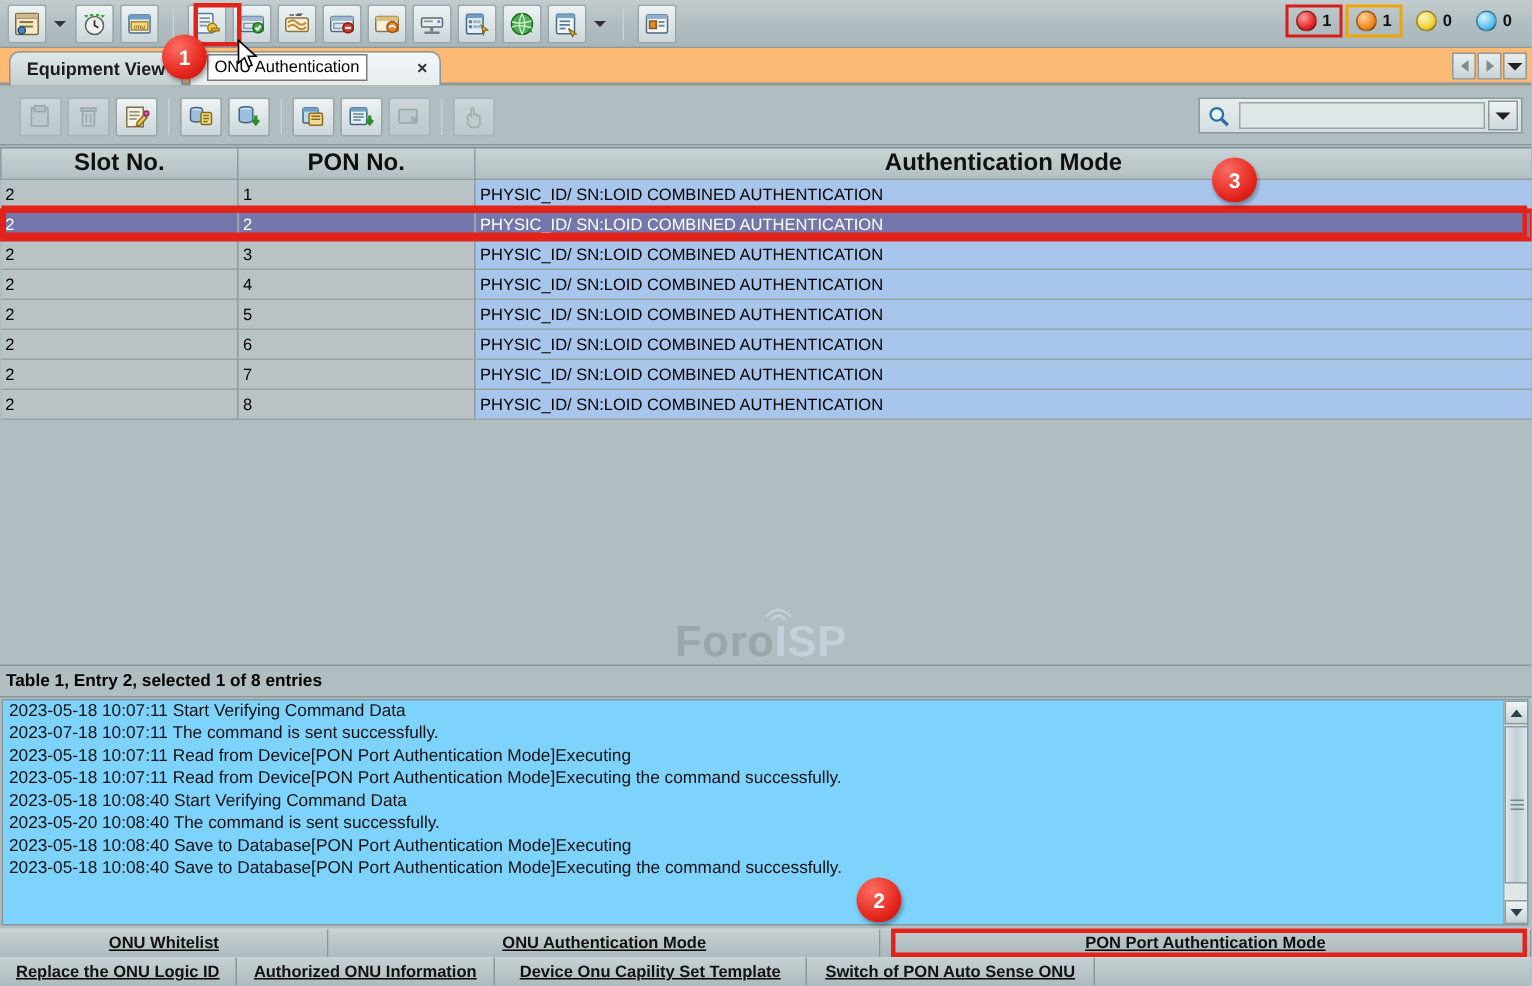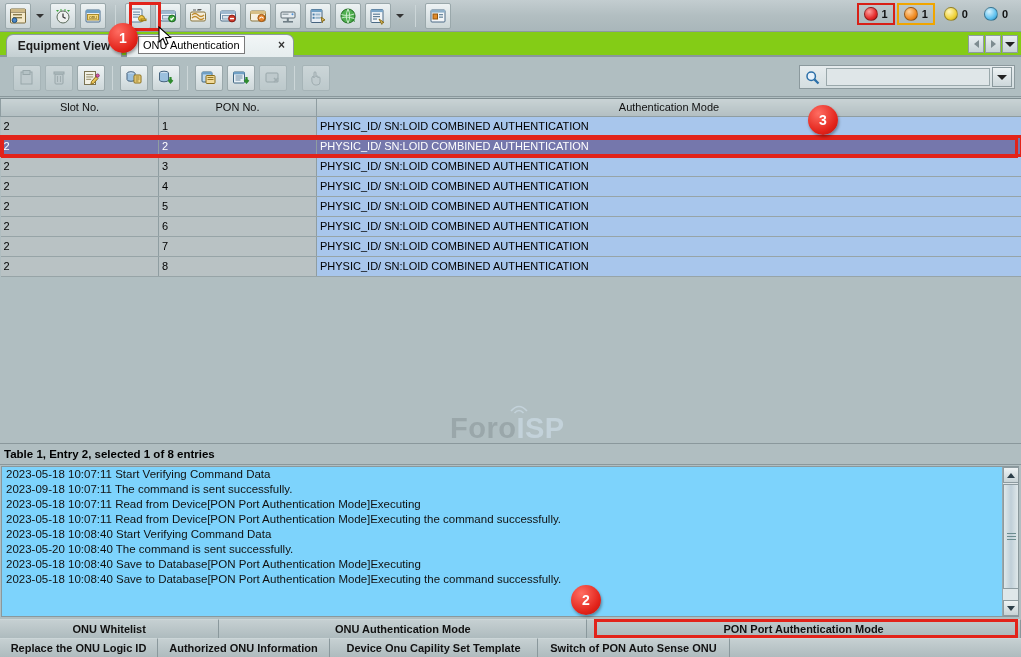--- a/index.html
+++ b/index.html
@@ -79,21 +79,21 @@
   .alarm.major { border-color: #f0a500; }
   .dot.red    { background: radial-gradient(circle at 35% 30%, #ff9e9e, #e42a2a 60%, #a51010); }
   .dot.orange { background: radial-gradient(circle at 35% 30%, #ffd39e, #f08a22 60%, #b55c08); }
   .dot.yellow { background: radial-gradient(circle at 35% 30%, #fff7bb, #f0d23a 60%, #b99a10); }
   .dot.blue   { background: radial-gradient(circle at 35% 30%, #d6f3ff, #5fc1ef 60%, #1f82b5); }
 
   
   .tabstrip {
     position: absolute; left: 0; top: 32px;
     width: 1021px; height: 25px;
-    background: #84cc16;
+    background: #fdba74;
     border-bottom: 2px solid #8a989c;
   }
   .tab {
     position: absolute; top: 2px;
     height: 23px;
     display: flex; align-items: center;
     padding: 0 12px;
     background: linear-gradient(to bottom,#dfe7e9,#c4cfd2);
     border: 1px solid #8c9a9e;
     border-bottom: none;
@@ -193,22 +193,22 @@
     width: 1021px; height: 345px;
     background: #b0bec1;
     border-top: 1px solid #7f8d91;
   }
   table.grid { border-collapse: collapse; width: 1021px; table-layout: fixed; }
   table.grid th {
     height: 17px;
     background: linear-gradient(to bottom,#c9d3d5,#b3bfc2);
     border: 1px solid #8f9da1;
     border-top: none;
-    font-size: 11px;
-    font-weight: normal;
+    font-size: 16px;
+    font-weight: bold;
     color: #111;
     text-align: center;
   }
   table.grid td {
     height: 20px;
     border-right: 1px solid #8f9da1;
     border-bottom: 1px solid #97a4a7;
     font-size: 11px;
     padding-left: 3px;
     color: #000;
@@ -294,21 +294,21 @@
   .vs-grip i { display:block; height:1px; background:#6b8c8f; margin-bottom:2px; }
   .tri-up { width:0;height:0;border-left:4px solid transparent;border-right:4px solid transparent;border-bottom:5px solid #2d3f49; }
   .tri-dn2 { width:0;height:0;border-left:4px solid transparent;border-right:4px solid transparent;border-top:5px solid #2d3f49; }
 
   
   .bottom-tabs {
     position: absolute; left: 0; top: 619px;
     width: 1021px; height: 38px;
     background: #b0bec1;
   }
-  .btab-row { position: absolute; left: 0; width: 1021px; height: 19px; display: flex; }
+  .btab-row { position: absolute; left: 0; width: 1021px; height: 19px; display: flex; text-decoration: underline; }
   .btab-row.r1 { top: 0; }
   .btab-row.r2 { top: 19px; }
   .btab {
     height: 19px;
     display: flex; align-items: center; justify-content: center;
     background: linear-gradient(to bottom,#c6d0d2,#aebbbe);
     border-right: 1px solid #8a989c;
     border-top: 1px solid #ccd6d8;
     font-size: 11px; font-weight: bold;
     color: #111;
@@ -698,21 +698,21 @@
       </svg>
     </div>
   </div>
 
   <div class="statusline">
     <span>Table 1, Entry 2, selected 1 of 8 entries</span>
   </div>
 
   <div class="logpanel">
     <div class="logline">2023-05-18 10:07:11 Start Verifying Command Data</div>
-    <div class="logline">2023-09-18 10:07:11 The command is sent successfully.</div>
+    <div class="logline">2023-07-18 10:07:11 The command is sent successfully.</div>
     <div class="logline">2023-05-18 10:07:11 Read from Device[PON Port Authentication Mode]Executing</div>
     <div class="logline">2023-05-18 10:07:11 Read from Device[PON Port Authentication Mode]Executing the command successfully.</div>
     <div class="logline">2023-05-18 10:08:40 Start Verifying Command Data</div>
     <div class="logline">2023-05-20 10:08:40 The command is sent successfully.</div>
     <div class="logline">2023-05-18 10:08:40 Save to Database[PON Port Authentication Mode]Executing</div>
     <div class="logline">2023-05-18 10:08:40 Save to Database[PON Port Authentication Mode]Executing the command successfully.</div>
 
     <div class="vscroll">
       <div class="vs-btn vs-up">
           <span class="tri-up"></span>

